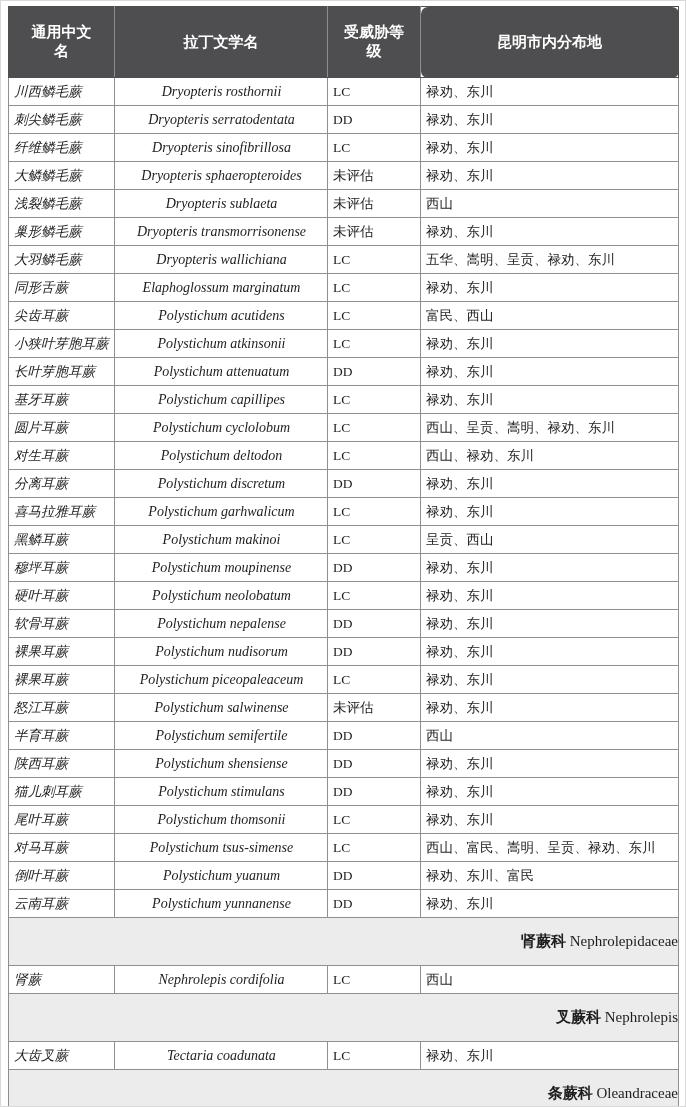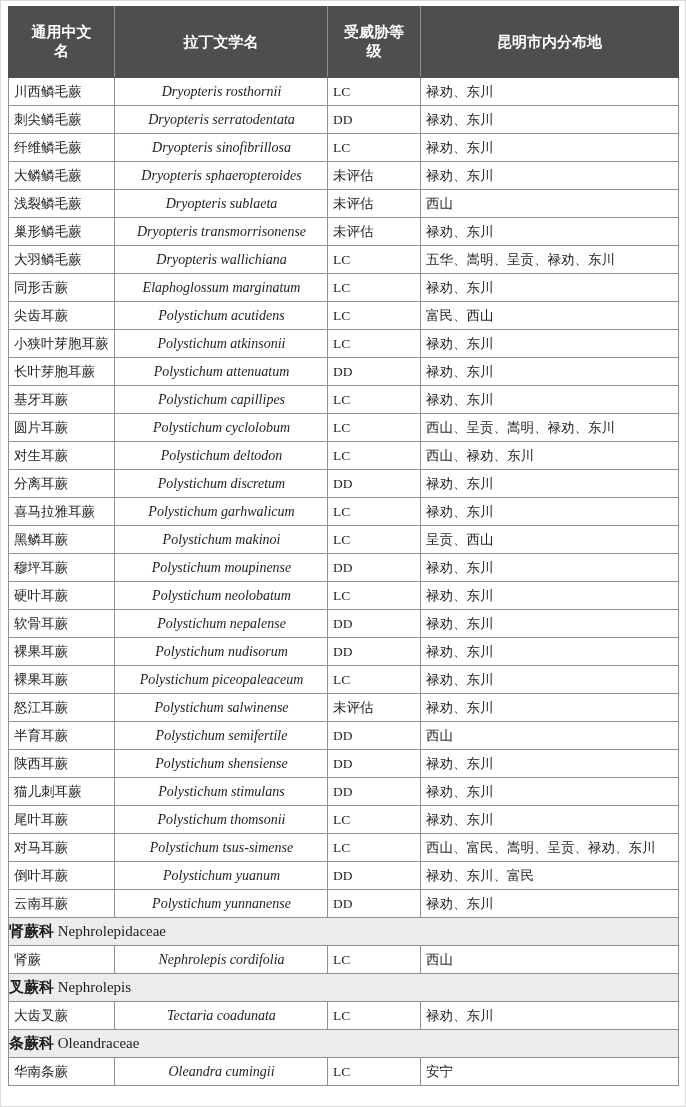--- a/index.html
+++ b/index.html
@@ -32,54 +32,55 @@
     color: #ffffff;
     font-family: "Liberation Sans", sans-serif;
     font-weight: bold;
     font-size: 15px;
     height: 24px;
     padding: 16px;
     text-align: center;
     border: 1px solid #4e4e50;
     border-right: 1px solid #8d8d8f;
   }
-  thead th:last-child { border-right: 1px solid #4e4e50; }
+  thead th:last-child { border-right: 1px solid #4e4e50; border-radius: 7px; }
 
   tbody td {
     border: 1px solid #8f8f8f;
     color: #1d1d1d;
     vertical-align: middle;
     padding: 1px 4px 1px 5px;
     overflow: hidden;
   }
   td.cell-zh {
     font-size: 13.5px;
     height: 25px;
     white-space: nowrap;
+    font-style: italic;
   }
   td.cell-latin {
     font-style: italic;
     font-size: 14px;
     white-space: nowrap;
     text-align: center;
   }
   td.cell-status {
     font-size: 13.5px;
     white-space: nowrap;
   }
   td.cell-dist {
     font-size: 13.5px;
     line-height: 20px;
   }
   tr.section-row td {
     background: #ececec;
-    text-align: left;
+    text-align: right;
     height: 23px;
     font-size: 15px;
-    padding: 2px 0;
+    padding: 12px 0;
   }
   .sec-zh { font-weight: bold; }
   .sec-latin { font-weight: normal; }
 </style>
 </head>
 <body>
 
 <div class="page">
   <table class="species-table">
     <colgroup>

